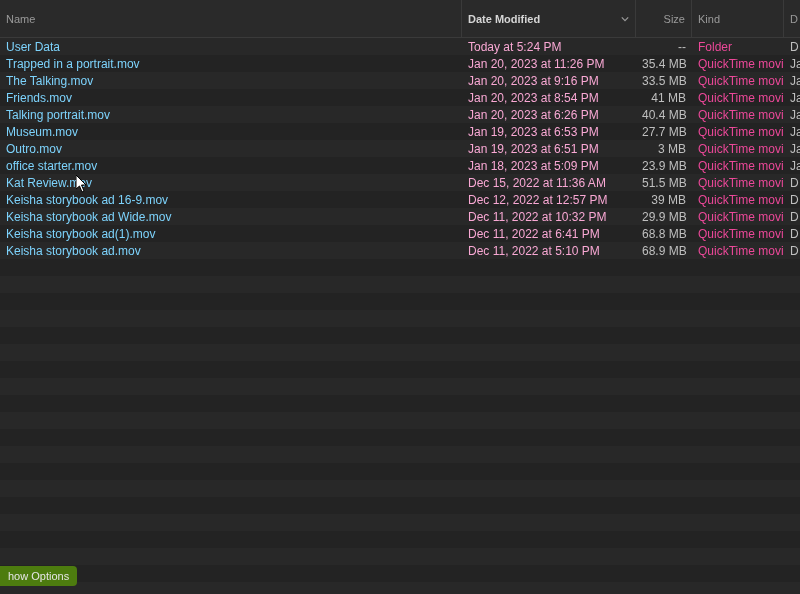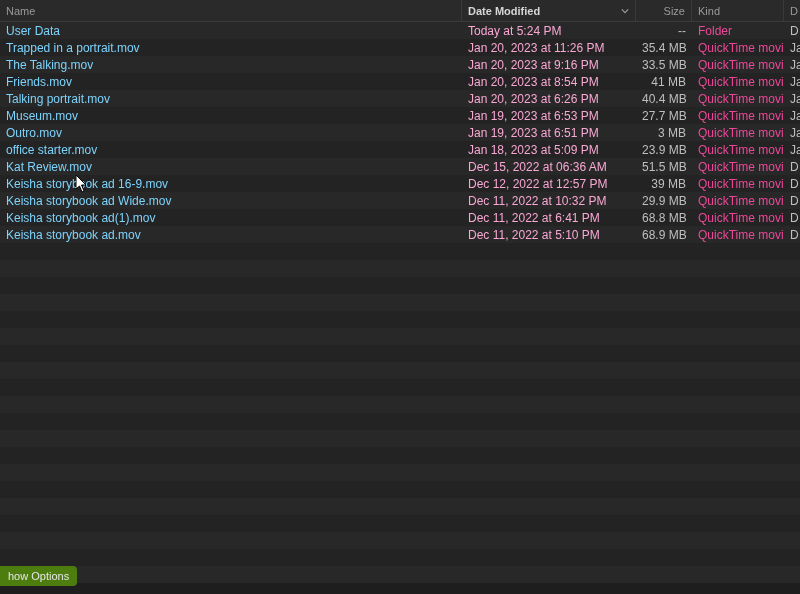--- a/index.html
+++ b/index.html
@@ -8,38 +8,38 @@
       font-family: -apple-system, BlinkMacSystemFont, "Segoe UI", Helvetica, Arial, sans-serif;
       font-size: 12px;
       color: #bfbfbf;
       width: 800px;
       height: 594px;
       overflow: hidden;
       position: relative;
     }
     .header {
       display: flex;
-      height: 22px;
+      height: 38px;
       border-bottom: 1px solid #3a3a3a;
       background: #2a2a2a;
-      align-items: flex-end;
+      align-items: flex-start;
       font-size: 11px;
       color: #9a9a9a;
     }
     .header-cell {
       padding: 0 6px;
       display: flex;
       align-items: center;
       height: 100%;
       border-right: 1px solid #3a3a3a;
     }
     .col-name { flex: 0 0 462px; }
     .col-date { flex: 0 0 174px; font-weight: 600; color: #d6d6d6; gap: 36px; }
     .col-size { flex: 0 0 56px; justify-content: flex-end; }
-    .col-kind { flex: 0 0 92px; margin-top: 16px; }
+    .col-kind { flex: 0 0 92px; }
     .col-last { flex: 0 0 16px; border-right: none; }
     .sort-chevron {
       margin-left: auto;
       width: 8px;
       height: 8px;
       display: inline-flex;
       align-items: center;
       justify-content: center;
     }
     .rows { }
@@ -154,21 +154,21 @@
     </div>
     <div class="row">
       <div class="cell cell-name">office starter.mov</div>
       <div class="cell cell-date">Jan 18, 2023 at 5:09 PM</div>
       <div class="cell cell-size">23.9 MB</div>
       <div class="cell cell-kind">QuickTime movie</div>
       <div class="cell cell-last">Ja</div>
     </div>
     <div class="row">
       <div class="cell cell-name">Kat Review.mov</div>
-      <div class="cell cell-date">Dec 15, 2022 at 06:36 AM</div>
+      <div class="cell cell-date">Dec 15, 2022 at 11:36 AM</div>
       <div class="cell cell-size">51.5 MB</div>
       <div class="cell cell-kind">QuickTime movie</div>
       <div class="cell cell-last">D</div>
     </div>
     <div class="row">
       <div class="cell cell-name">Keisha storybook ad 16-9.mov</div>
       <div class="cell cell-date">Dec 12, 2022 at 12:57 PM</div>
       <div class="cell cell-size">39 MB</div>
       <div class="cell cell-kind">QuickTime movie</div>
       <div class="cell cell-last">D</div>

